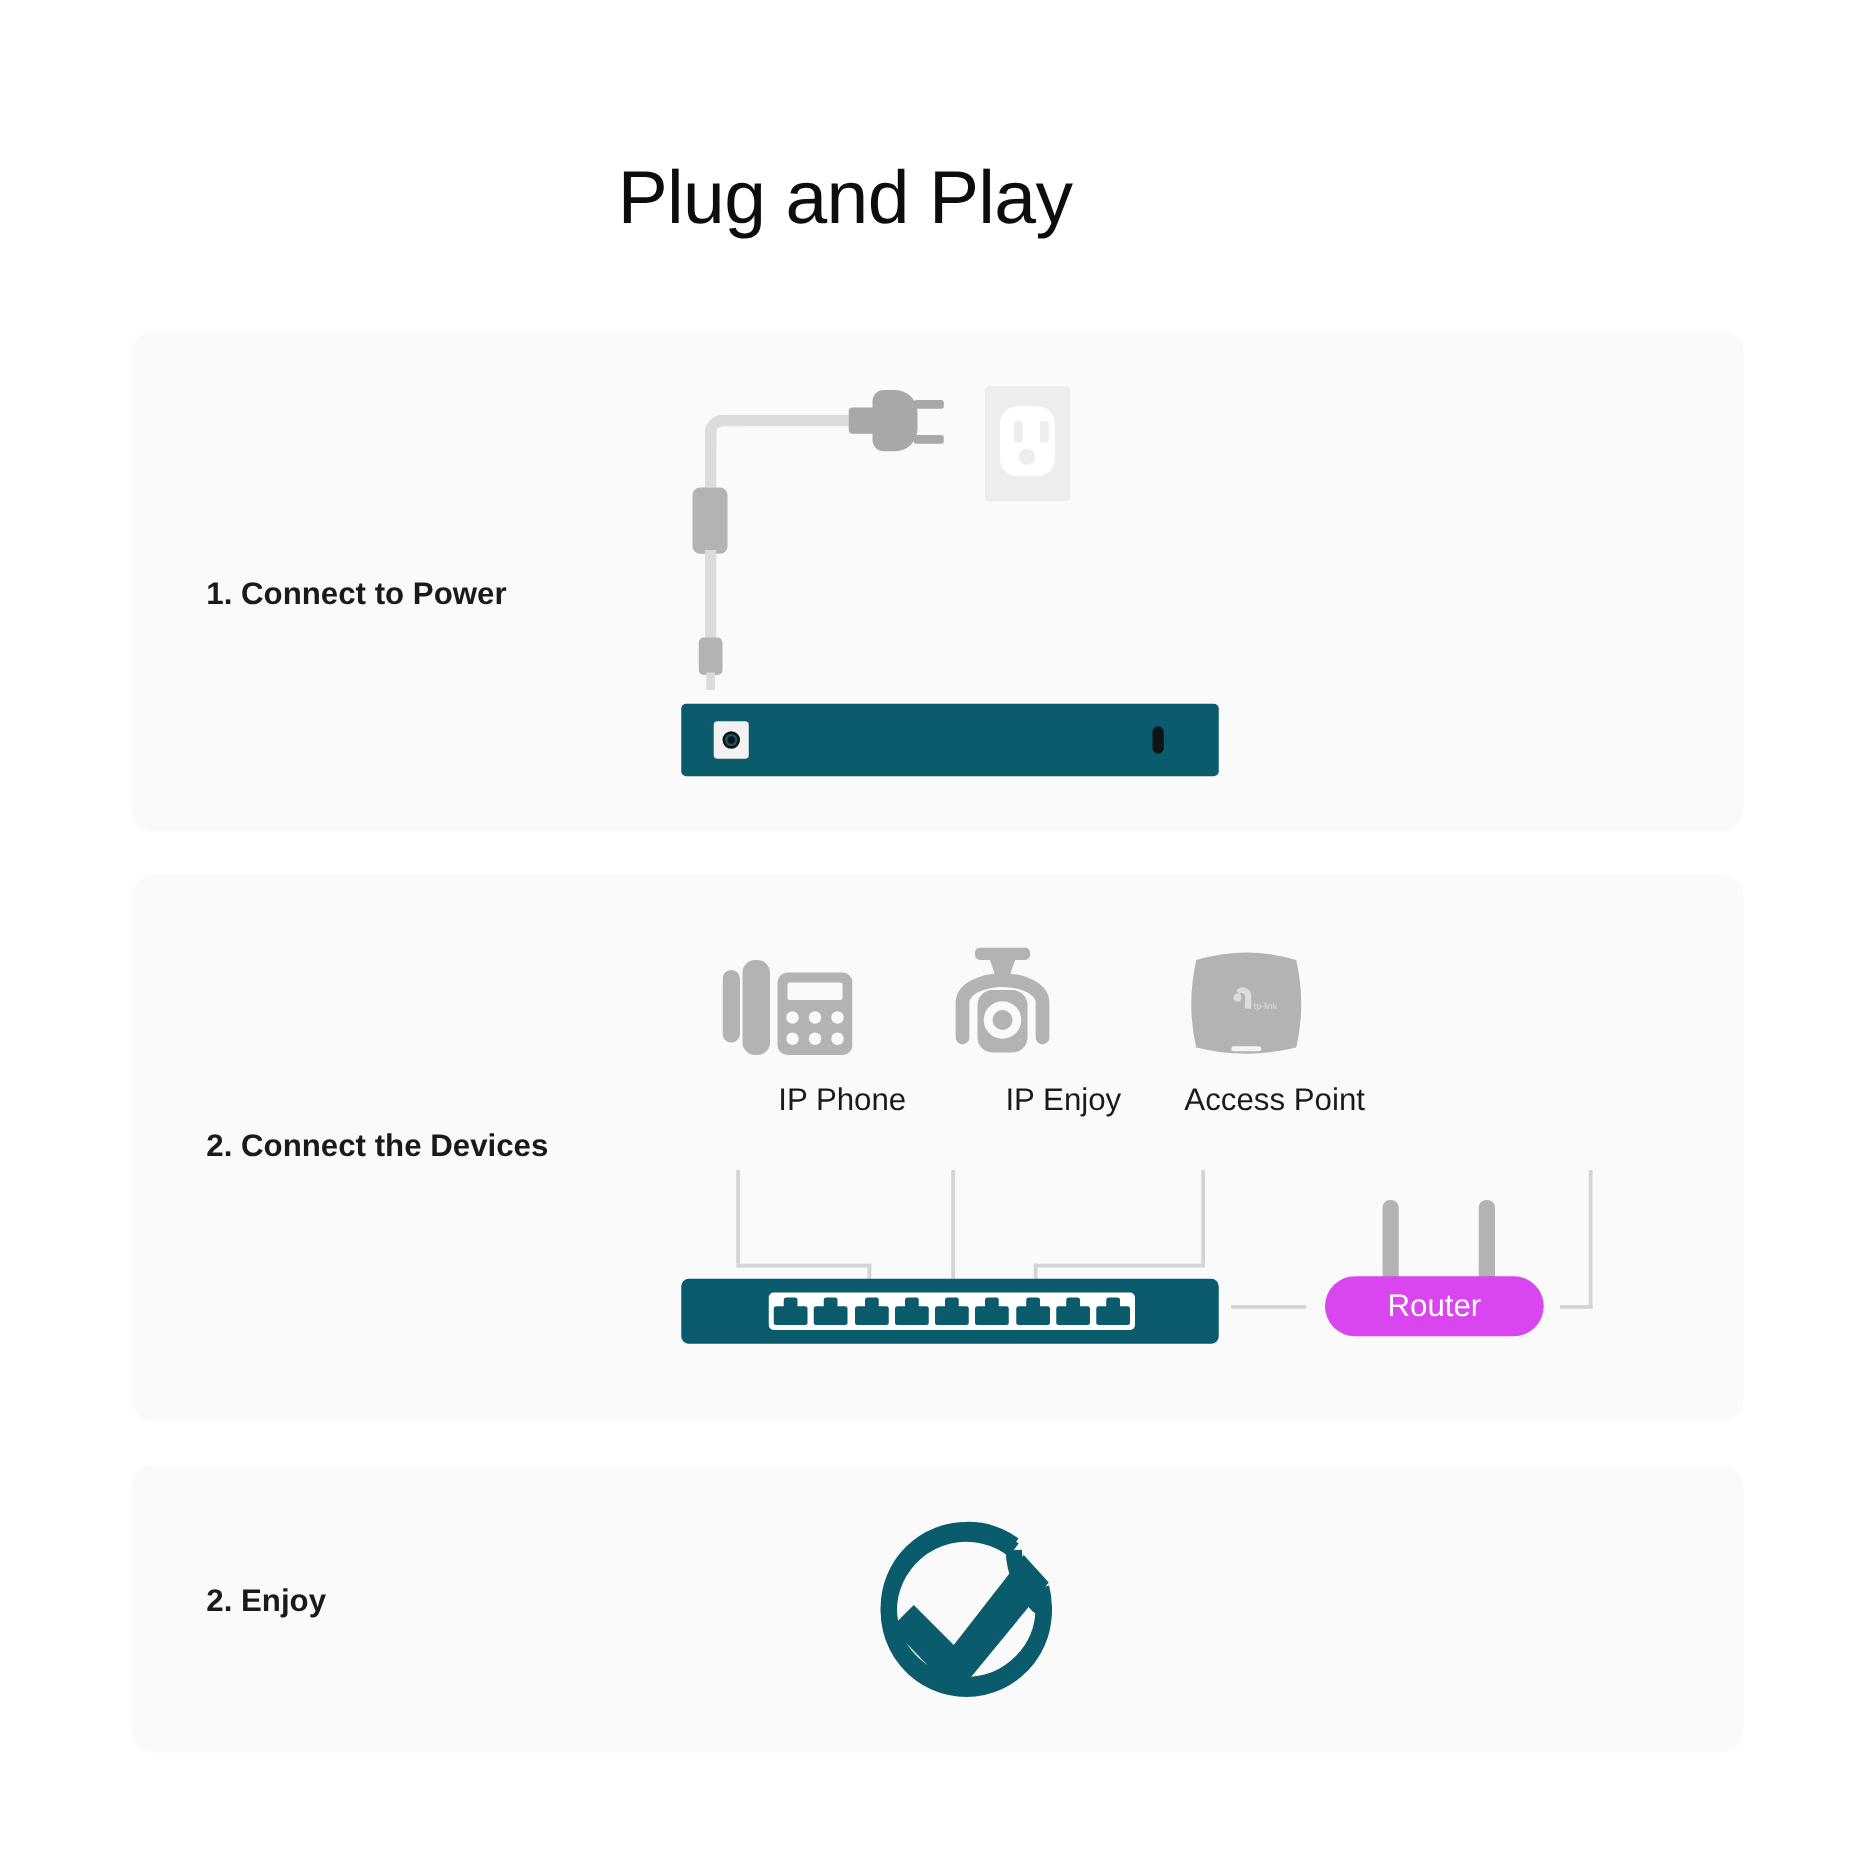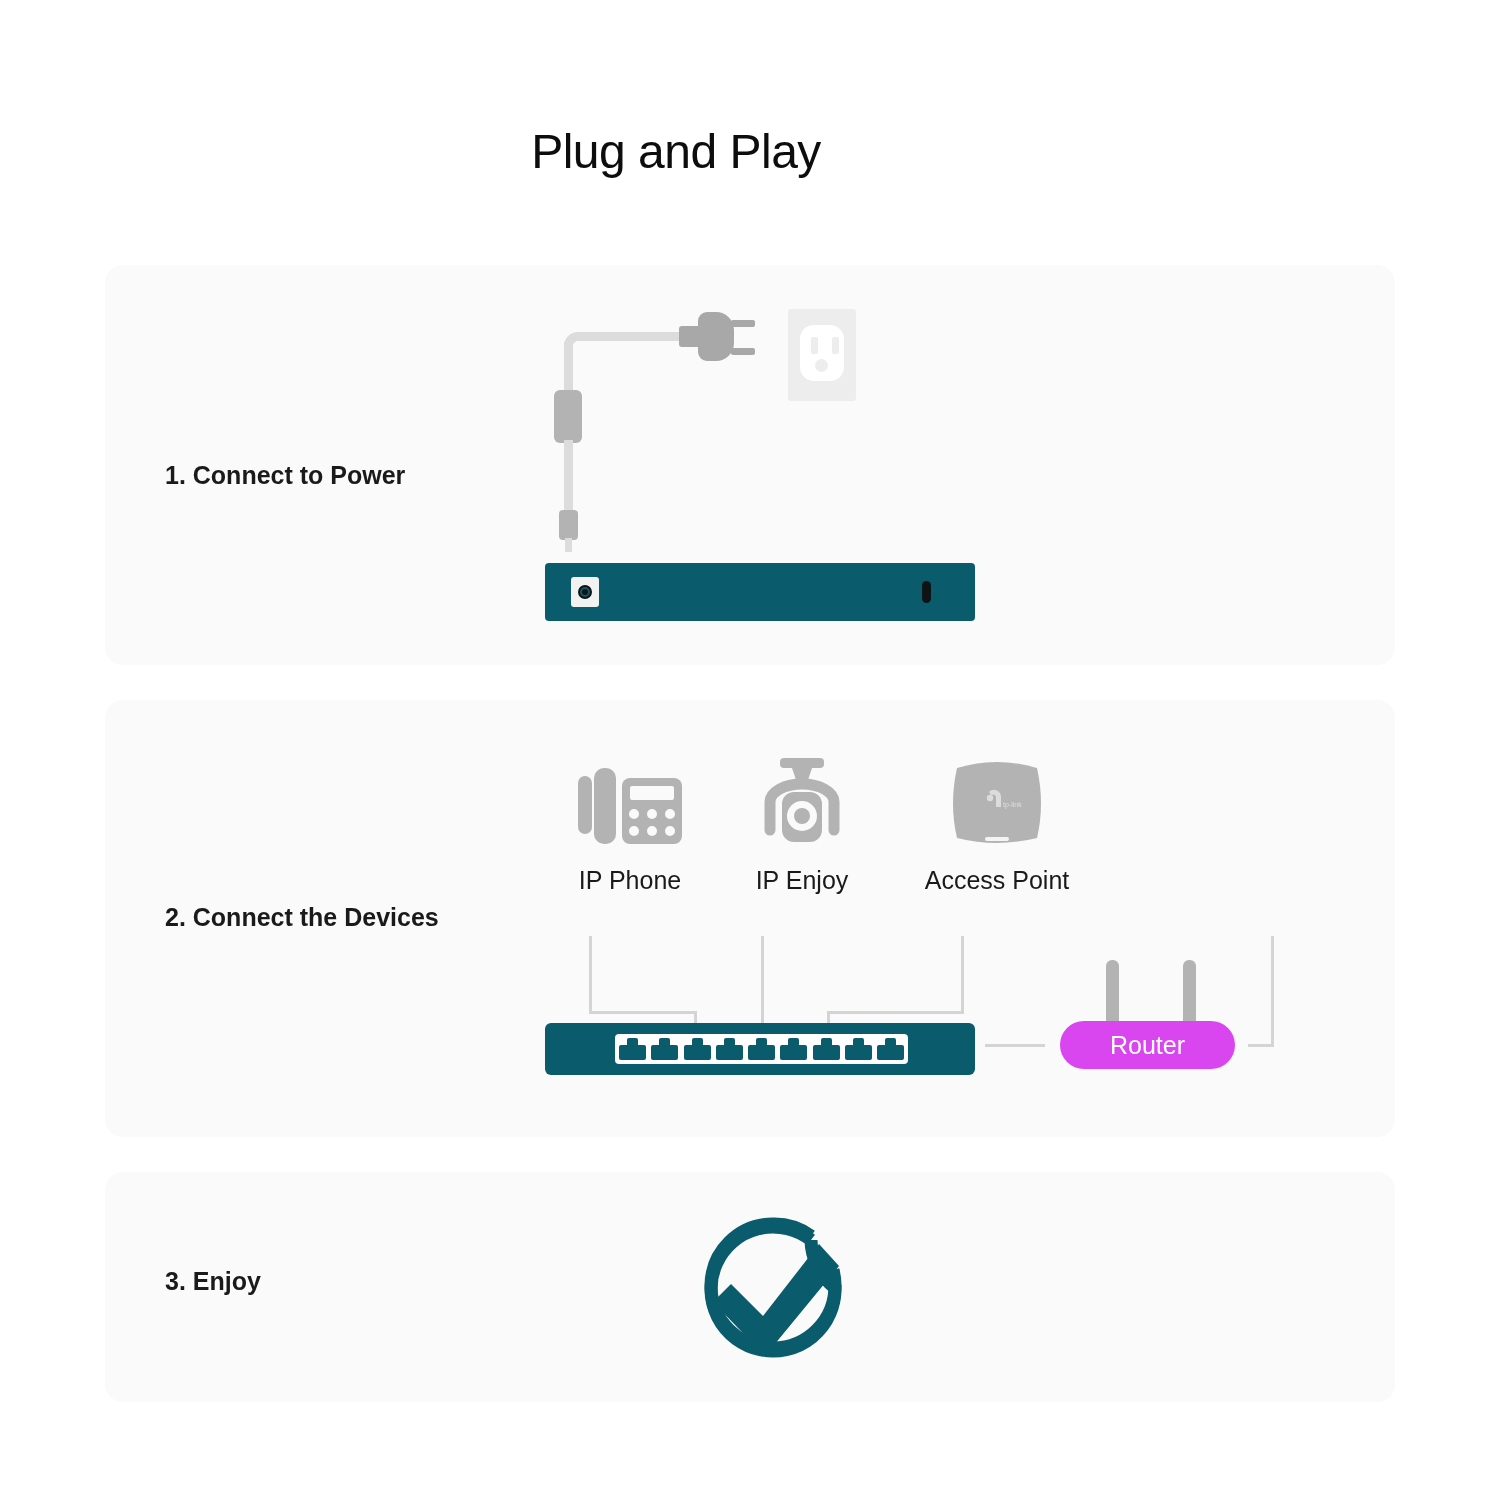--- a/index.html
+++ b/index.html
@@ -16,21 +16,21 @@
     position: relative;
   }
 
   
   .page-title {
     position: absolute;
     left: 0;
     top: 128px;
     width: 1352px;
     text-align: center;
-    font-size: 48px;
+    font-size: 60px;
     font-weight: 400;
     letter-spacing: -0.5px;
     color: #0d0d0d;
     line-height: 1;
   }
 
   
   .panel {
     position: absolute;
     left: 105px;
@@ -224,20 +224,21 @@
     height: 105px;
     display: flex;
     align-items: flex-end;
     justify-content: center;
   }
   .device .dev-label {
     margin-top: 16px;
     font-size: 25px;
     color: #1a1a1a;
     white-space: nowrap;
+    text-align: right;
   }
   #dev-0 { left: 0px; }
   #dev-1 { left: 172px; }
   #dev-2 { left: 367px; }
   #dev-3 { left: 648px; }
 
   
   .link {
     position: absolute;
     background: #d4d4d4;
@@ -447,21 +448,21 @@
 
   <div class="antenna" id="ant-left"></div>
   <div class="antenna" id="ant-right"></div>
   <div class="router">
     <span>Router</span>
   </div>
 </div>
 
 <div class="panel" id="panel-3">
 
-  <div class="step-label">3. Enjoy</div>
+  <div class="step-label">2. Enjoy</div>
 
   <div class="check-wrap">
     <svg width="160" height="160" viewBox="0 0 160 160">
       <path d="M118 30 A62 62 0 1 0 142 78 A62 62 0 0 1 118 30" fill="none" stroke="#0a5b6c" stroke-width="13"></path>
       <path d="M118 26 A62 62 0 0 0 80 14 A62 62 0 0 0 18 76
                A62 62 0 0 0 80 138 A62 62 0 0 0 142 76 A62 62 0 0 0 140 60" fill="none" stroke="#0a5b6c" stroke-width="13" stroke-linecap="butt"></path>
       <path d="M38 74 L70 106 L126 34 L146 56 L72 146 L20 92 Z" fill="#0a5b6c"></path>
     </svg>
   </div>
 </div>

